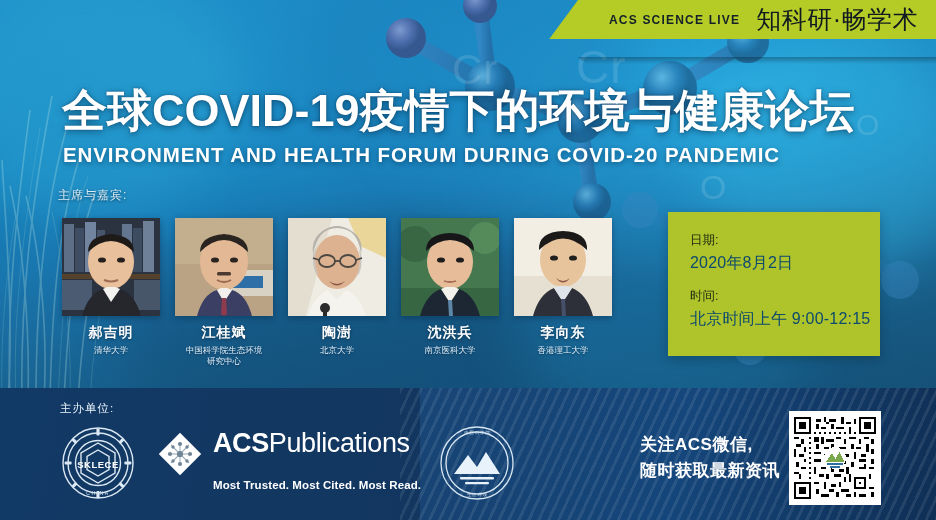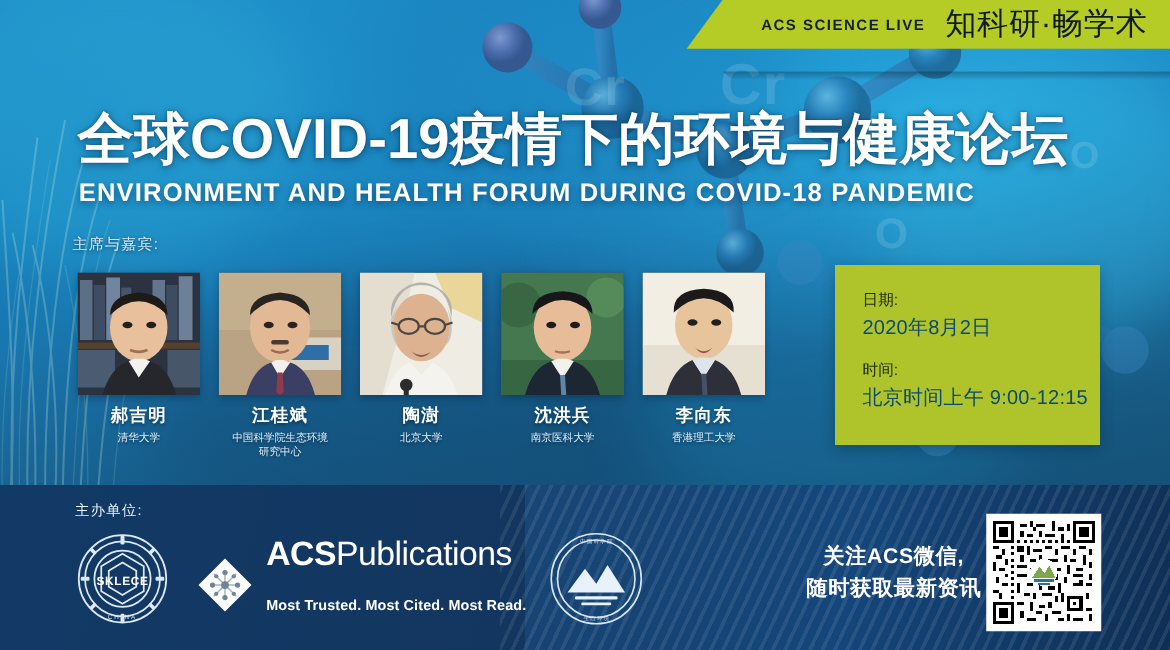--- a/index.html
+++ b/index.html
@@ -37,21 +37,21 @@
   
   .reeds{position:absolute;left:0;top:0;width:200px;height:400px;opacity:.38;}
 
   
   .molecule{position:absolute;left:330px;top:-30px;width:470px;height:290px;opacity:.62;}
   .molecule2{position:absolute;left:600px;top:150px;width:330px;height:250px;opacity:.40;}
 
   
   .ghost-word{
     position:absolute;color:rgba(255,255,255,.13);
-    font-weight:700;letter-spacing:1px;user-select:none;
+    font-weight:400;letter-spacing:1px;user-select:none;
   }
 
   
   .green-banner{
     position:absolute;top:0;right:0;
     width:400px;height:39px;
     background:#b5cb26;
     clip-path:polygon(42px 0, 400px 0, 400px 57px, 0 57px);
   }
   .green-banner .slab{
@@ -141,29 +141,29 @@
   .bottom-wedge{
     position:absolute;left:420px;top:0;width:420px;height:132px;
     background:linear-gradient(120deg,rgba(30,90,150,.45),rgba(12,45,85,0) 70%);
     clip-path:polygon(0 0,100% 0,62% 100%,0 100%);
   }
   .host-label{
     position:absolute;left:60px;top:401px;
     font-size:11.5px;color:#e9f3fb;letter-spacing:1px;
   }
   .sklece{position:absolute;left:60px;top:424px;width:76px;height:78px;}
-  .acslogo{position:absolute;left:156px;top:430px;display:flex;align-items:flex-end;gap:9px;}
+  .acslogo{position:absolute;left:156px;top:430px;display:flex;align-items:flex-start;gap:9px;}
   .acs-diamond{width:48px;height:48px;flex:0 0 48px;}
   .acs-words{line-height:1;}
   .acs-main{font-size:27px;color:#fff;font-weight:400;letter-spacing:-.4px;white-space:nowrap;}
   .acs-main b{font-weight:700;}
   .acs-tag{font-size:11.5px;color:#ffffff;margin-top:23px;letter-spacing:.1px;white-space:nowrap;font-weight:600;}
   .univ-seal{position:absolute;left:438px;top:424px;width:78px;height:78px;}
   .wechat-text{
-    position:absolute;left:640px;top:432px;width:150px;text-align:center;
+    position:absolute;left:640px;top:432px;width:150px;text-align:left;
     font-size:17px;color:#ffffff;font-weight:700;line-height:1.5;letter-spacing:.5px;
   }
   .qr{
     position:absolute;left:789px;top:411px;width:92px;height:94px;
     background:#fff;padding:5px;
   }
   .qr svg{display:block;width:100%;height:100%;}
 </style>
 </head>
 <body>
@@ -256,21 +256,21 @@
 
   <div class="banner-shadow"></div>
   <div class="green-banner">
     <div class="slab">
       <span class="acs-live">ACS SCIENCE LIVE</span>
       <span class="zh-brand">知科研·畅学术</span>
     </div>
   </div>
 
   <div class="title-zh">全球COVID-19疫情下的环境与健康论坛</div>
-  <div class="title-en">ENVIRONMENT AND HEALTH FORUM DURING COVID-18 PANDEMIC</div>
+  <div class="title-en">ENVIRONMENT AND HEALTH FORUM DURING COVID-20 PANDEMIC</div>
 
   <div class="guests-label">主席与嘉宾:</div>
 
   <div class="speakers">
 
     <div class="speaker">
       <div class="photo">
         <svg viewBox="0 0 98 98" preserveAspectRatio="none">
           <rect width="98" height="98" fill="#2b3340"></rect>
           <g>

